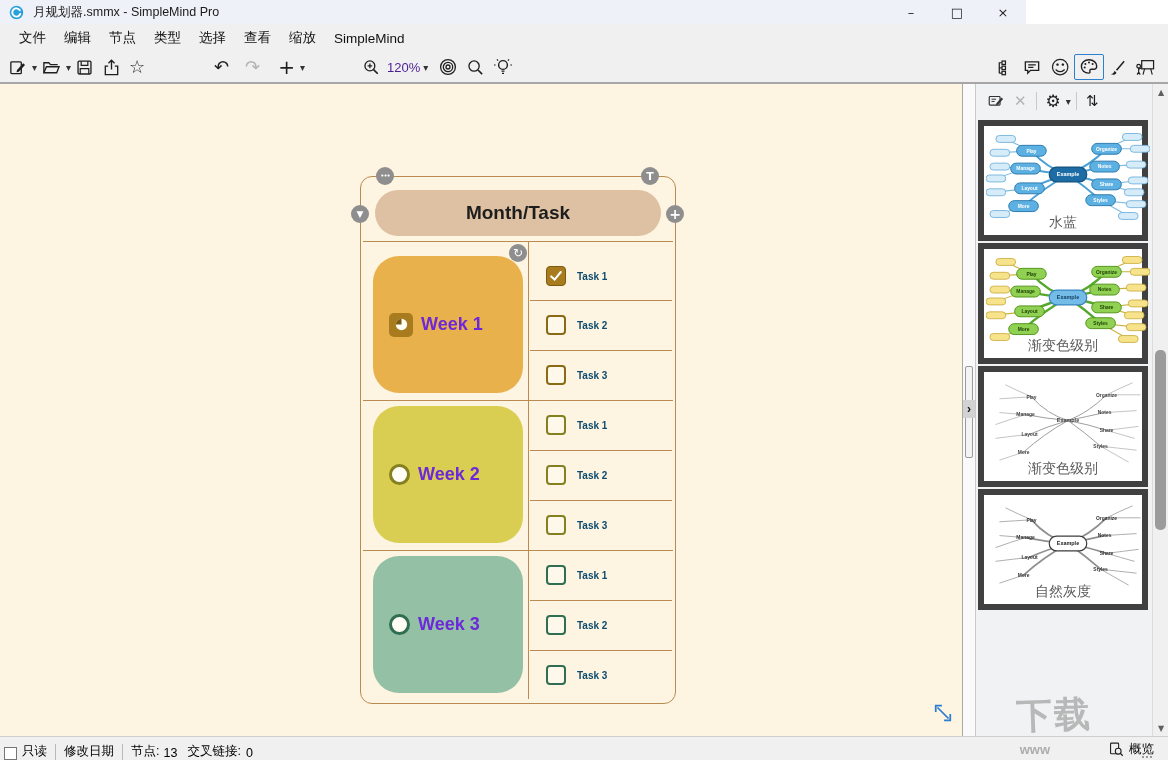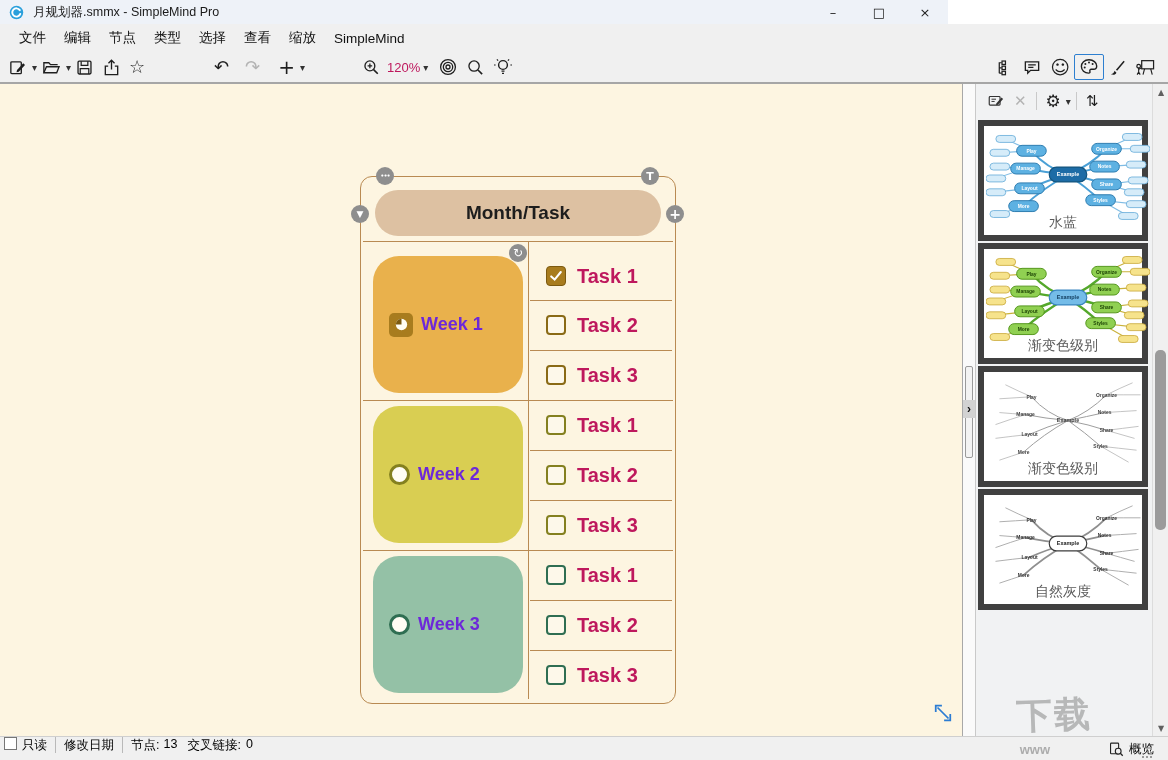--- a/index.html
+++ b/index.html
@@ -1,50 +1,50 @@
 <!DOCTYPE html>
 <html><head>
 <meta charset="utf-8">
 <style>
   *{margin:0;padding:0;box-sizing:border-box}
   html,body{width:1168px;height:760px;overflow:hidden;font-family:"Liberation Sans","DejaVu Sans",sans-serif;background:#fff;position:relative}
   .abs{position:absolute}
   
-  #titlebar{position:absolute;left:0;top:0;width:948px;height:24px;background:#eef2f8;display:flex;align-items:center}
+  #titlebar{position:absolute;left:0;top:0;width:1026px;height:24px;background:#eef2f8;display:flex;align-items:center}
   #titlebar .logo{width:15px;height:15px;margin:0 9px 0 9px}
   #titlebar .title{font-size:12.5px;color:#1a1a1a}
   .wctrls{position:absolute;right:0;top:0;height:24px;display:flex}
   .wbtn{width:46px;height:24px;display:flex;align-items:center;justify-content:center;font-size:13px;color:#222;font-family:"DejaVu Sans",sans-serif}
   
   #menubar{position:absolute;left:0;top:24px;width:1168px;height:28px;background:#f0f0f0;display:flex;align-items:center;padding-left:10px}
   .menu-item{font-size:13.5px;color:#111;padding:4px 9px;cursor:default}
   
   #toolbar{position:absolute;left:0;top:52px;width:1168px;height:30px;background:#f0f0f0}
   #toolbar-sep{position:absolute;left:0;top:82px;width:1168px;height:2px;background:#a6a6a6}
   .tgroup{position:absolute;top:0;height:30px;display:flex;align-items:center}
   .tbtn{height:26px;display:flex;align-items:center;justify-content:center;padding:0 4px;color:#1f1f1f}
   .tbtn svg{display:block}
   .glyph{font-family:"DejaVu Sans",sans-serif;font-size:18px;line-height:1;color:#1f1f1f}
   .caret{font-family:"DejaVu Sans",sans-serif;font-size:10px;color:#333;margin-left:1px}
   .disabled{color:#b3b3b3}
-  .zoomtxt{font-size:13px;color:#be185d;margin:15px 2px}
+  .zoomtxt{font-size:13px;color:#4c1d95;margin:15px 2px}
   .selected-tool{border:1.5px solid #2d7fd0;border-radius:2px}
   
   #canvas{position:absolute;left:0;top:84px;width:962px;height:652px;background:#fdf5e1}
   #planner{position:absolute;left:360px;top:92px;width:316px;height:528px;border:1.5px solid #b98a52;border-radius:12px}
   #hdr-pill{position:absolute;left:14px;top:13px;width:286px;height:46px;background:#ddc1a2;border-radius:23px;display:flex;align-items:center;justify-content:center;font-size:19px;font-weight:bold;color:#1d1d1d}
   .sep-h{position:absolute;height:1px;background:#b98a52}
   .sep-v{position:absolute;width:1px;background:#b98a52}
   .handle{position:absolute;width:18px;height:18px;border-radius:50%;background:#8e8e8e;color:#fff;display:flex;align-items:center;justify-content:center;font-family:"DejaVu Sans",sans-serif;z-index:5}
   .week{position:absolute;left:12px;width:150px;height:137px;border-radius:26px;display:flex;align-items:center;padding-left:16px}
   .week .wlabel{font-size:18px;font-weight:bold;color:#6d28d9;margin-left:8px}
   .wicon-sq{width:24px;height:24px;border-radius:5px;background:#a87c1e;display:flex;align-items:center;justify-content:center;flex:none}
   .wicon-ring{width:21px;height:21px;border-radius:50%;background:#fffdf4;flex:none}
   .task{position:absolute;left:172px;width:132px;height:38px;border-radius:19px;display:flex;align-items:center;padding-left:13px}
-  .task .tlabel{font-size:20px;font-weight:bold;color:#be185d;margin-left:11px}
+  .task .tlabel{font-size:10px;font-weight:bold;color:#0c4a6e;margin-left:11px}
   .cbox{width:20px;height:20px;border-radius:4px;flex:none;display:flex;align-items:center;justify-content:center}
   .w1 .task,.w1.week{background:#e9b14c}
   .w2 .task,.w2.week{background:#d9ce52}
   .w3 .task,.w3.week{background:#94c1a6}
   .cbox.empty{background:#fdf8ea}
   .w1g .cbox.empty{border:2px solid #8a6a15}
   .w2g .cbox.empty{border:2px solid #84801f}
   .w3g .cbox.empty{border:2px solid #2f6e52}
   .cbox.checked{background:#a87c1e;border:1px solid #7c5a10}
   
@@ -58,21 +58,21 @@
   #cards{position:absolute;left:2px;top:36px;width:172px;height:616px;overflow:hidden}
   .card{width:170px;height:121px;background:#fff;border:6px solid #404040;margin-bottom:2px;position:relative}
   .card .thumb{position:absolute;left:2px;top:2px}
   .card .clabel{position:absolute;left:0;bottom:3px;width:100%;text-align:center;font-size:14px;color:#5a5a5a}
   
   #pscroll{position:absolute;left:176px;top:0;width:16px;height:652px;background:#f0f0f0;border-left:1px solid #dcdcdc}
   .scr-arrow{width:16px;height:16px;display:flex;align-items:center;justify-content:center;font-size:8px;color:#606060;font-family:"DejaVu Sans",sans-serif}
   #pscroll-thumb{position:absolute;left:2px;top:266px;width:11px;height:180px;background:#9b9b9b;border-radius:5px}
   #scr-down{position:absolute;bottom:0;left:0}
   
-  #statusbar{position:absolute;left:0;top:736px;width:1168px;height:24px;background:#f0f0f0;border-top:1px solid #cfcfcf;display:flex;align-items:flex-start;font-size:12.5px;color:#000}
+  #statusbar{position:absolute;left:0;top:736px;width:1168px;height:24px;background:#f0f0f0;border-top:1px solid #cfcfcf;display:flex;align-items:flex-end;font-size:12.5px;color:#000}
   .sb-sep{width:1px;height:16px;background:#b9b9b9;margin:0 8px}
   .sb-check{width:13px;height:13px;border:1px solid #767676;background:#fff;margin:0 5px 0 4px}
   #sb-right{position:absolute;right:14px;top:0;height:24px;display:flex;align-items:center}
   
   #watermark{position:absolute;right:2px;bottom:14px;width:150px;height:56px;pointer-events:none;z-index:40;overflow:hidden}
   #watermark .wm-big{font-size:36px;font-weight:bold;color:rgba(125,125,125,.50);letter-spacing:2px;transform:rotate(-2deg);white-space:nowrap}
   #wm-url{position:absolute;right:118px;bottom:3px;font-size:13px;font-weight:bold;color:rgba(150,150,150,.75);z-index:41;pointer-events:none}
   
   #grip{position:absolute;right:2px;bottom:3px;width:10px;height:10px;border-right:2px dotted #9a9a9a;border-bottom:2px dotted #9a9a9a}
 </style>

